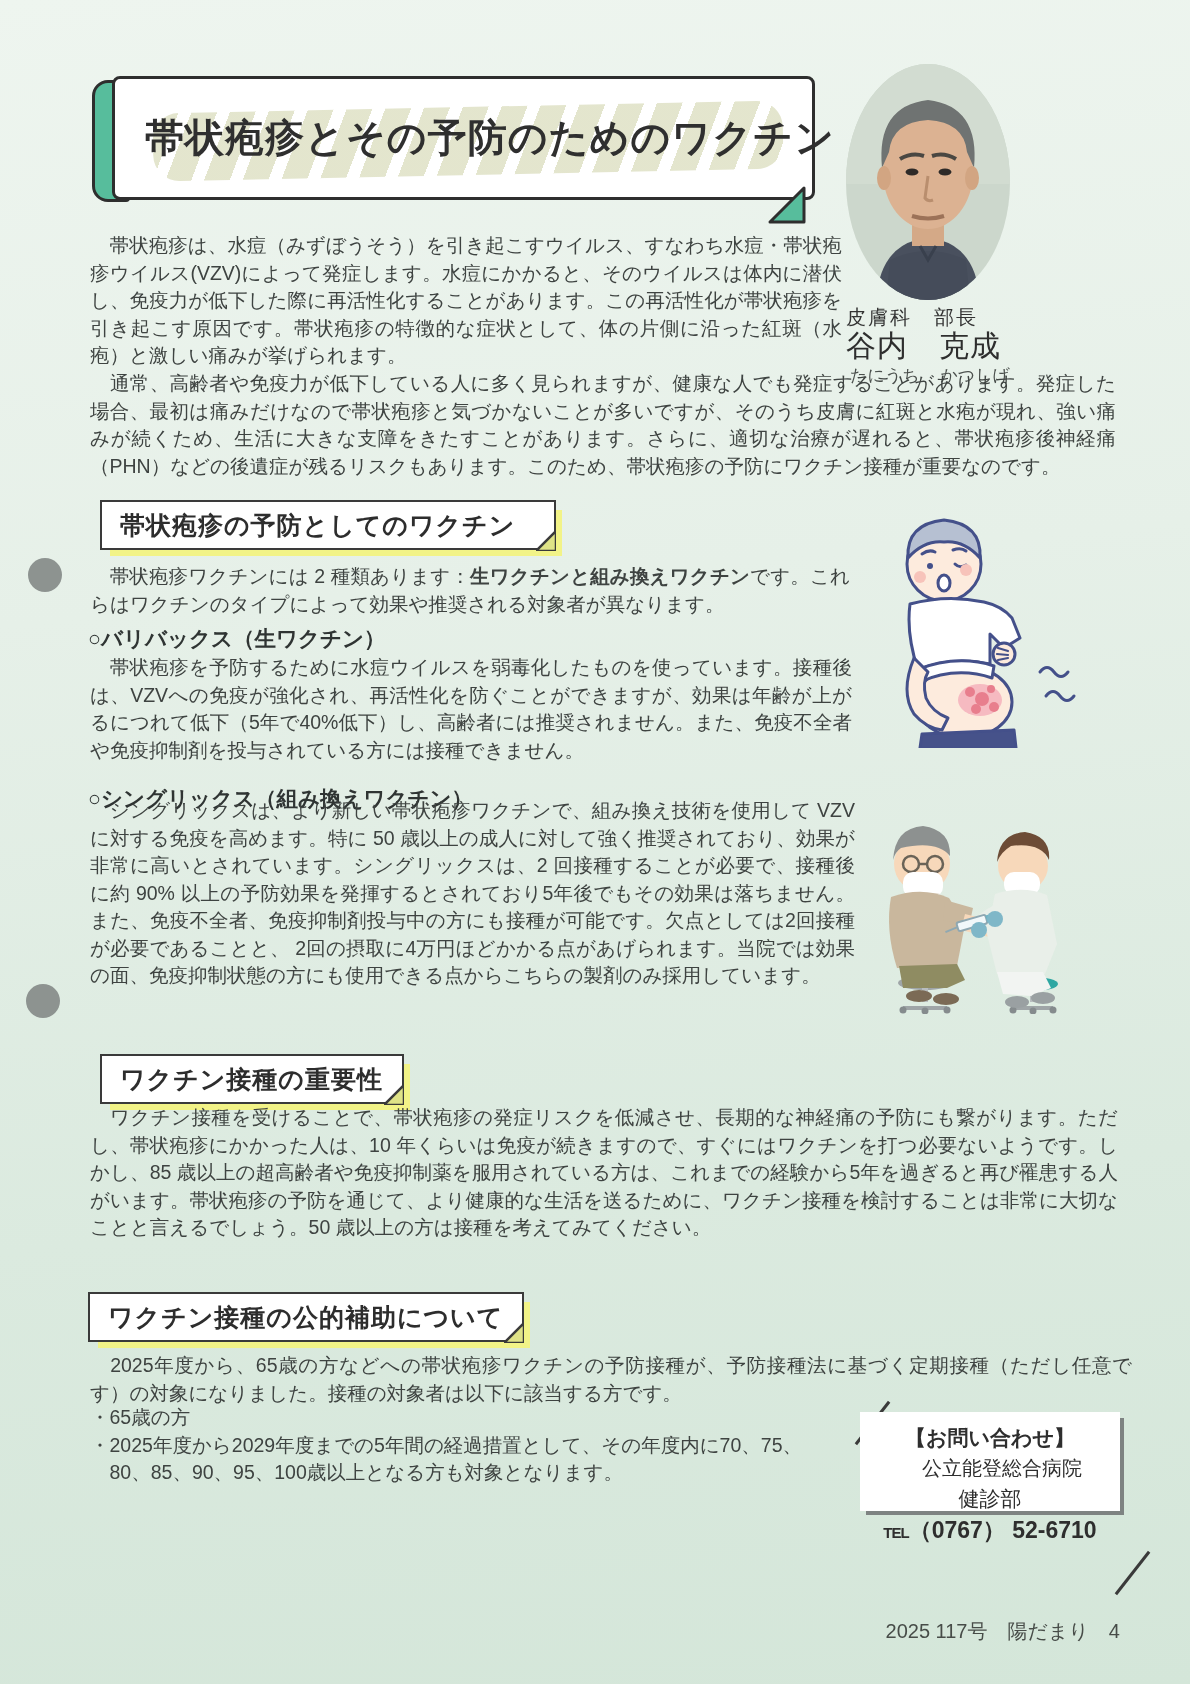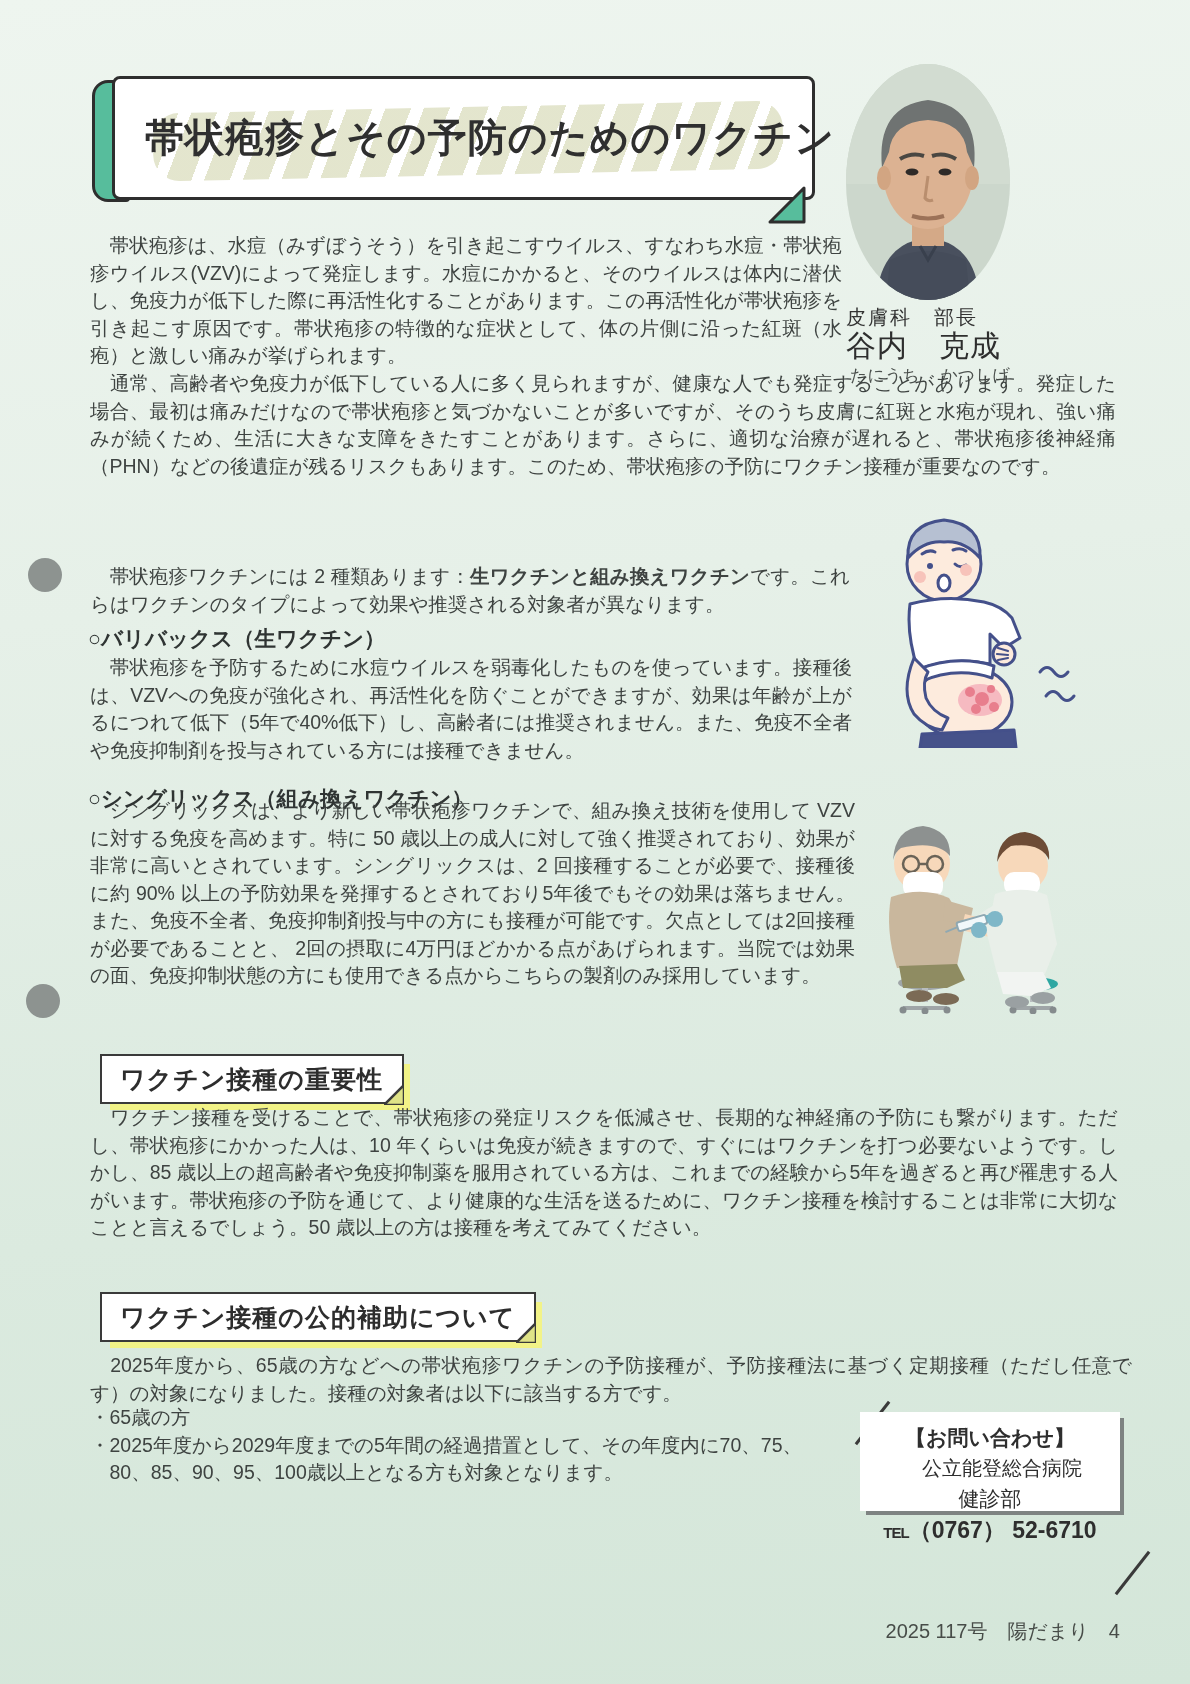--- a/index.html
+++ b/index.html
@@ -98,20 +98,28 @@
     <span>たにうち</span>
     <span>かつしげ</span>
   </div>
 
   <div class="abs body-text" style="left:90px;top:370px;width:1026px;">　通常、高齢者や免疫力が低下している人に多く見られますが、健康な人でも発症することがあります。発症した場合、最初は痛みだけなので帯状疱疹と気づかないことが多いですが、そのうち皮膚に紅斑と水疱が現れ、強い痛みが続くため、生活に大きな支障をきたすことがあります。さらに、適切な治療が遅れると、帯状疱疹後神経痛（PHN）などの後遺症が残るリスクもあります。このため、帯状疱疹の予防にワクチン接種が重要なのです。</div>
   <div class="abs body-text" style="left:90px;top:232px;width:752px;">　帯状疱疹は、水痘（みずぼうそう）を引き起こすウイルス、すなわち水痘・帯状疱疹ウイルス(VZV)によって発症します。水痘にかかると、そのウイルスは体内に潜伏し、免疫力が低下した際に再活性化することがあります。この再活性化が帯状疱疹を引き起こす原因です。帯状疱疹の特徴的な症状として、体の片側に沿った紅斑（水疱）と激しい痛みが挙げられます。</div>
 
   <div class="abs punch" style="left:28px;top:558px;"></div>
   <div class="abs punch" style="left:26px;top:984px;"></div>
 
+  <div class="abs hbox" style="left:100px;top:500px;width:416px;">
+    <span>帯状疱疹の予防としてのワクチン</span>
+    <span class="hfold">
+      <svg width="20" height="20" viewBox="0 0 20 20">
+          <polygon points="0,20 20,0 20,20" fill="#dfe387" stroke="#3a3a3a" stroke-width="2.5" stroke-linejoin="round"></polygon>
+        </svg>
+    </span>
+  </div>
   <div class="abs body-text" style="left:90px;top:563px;width:760px;">
     <span>　帯状疱疹ワクチンには 2 種類あります：</span><b>生ワクチンと組み換えワクチン</b><span>です。これらはワクチンのタイプによって効果や推奨される対象者が異なります。</span>
   </div>
   <div class="abs subhead" style="left:88px;top:624px;">○バリバックス（生ワクチン）</div>
   <div class="abs body-text" style="left:90px;top:654px;width:762px;">　帯状疱疹を予防するために水痘ウイルスを弱毒化したものを使っています。接種後は、VZVへの免疫が強化され、再活性化を防ぐことができますが、効果は年齢が上がるにつれて低下（5年で40%低下）し、高齢者には推奨されません。また、免疫不全者や免疫抑制剤を投与されている方には接種できません。</div>
   <div class="abs subhead" style="left:88px;top:768px;margin-top:16px;">○シングリックス（組み換えワクチン）</div>
   <div class="abs body-text" style="left:90px;top:797px;width:765px;">　シングリックスは、より新しい帯状疱疹ワクチンで、組み換え技術を使用して VZV に対する免疫を高めます。特に 50 歳以上の成人に対して強く推奨されており、効果が非常に高いとされています。シングリックスは、2 回接種することが必要で、接種後に約 90% 以上の予防効果を発揮するとされており5年後でもその効果は落ちません。また、免疫不全者、免疫抑制剤投与中の方にも接種が可能です。欠点としては2回接種が必要であることと、 2回の摂取に4万円ほどかかる点があげられます。当院では効果の面、免疫抑制状態の方にも使用できる点からこちらの製剤のみ採用しています。</div>
 
   <div class="abs" style="left:852px;top:506px;">
     <svg width="228" height="242" viewBox="0 0 228 242">
@@ -195,21 +203,21 @@
   <div class="abs hbox" style="left:100px;top:1042px;width:264px;margin-top:12px;">
     <span>ワクチン接種の重要性</span>
     <span class="hfold">
       <svg width="20" height="20" viewBox="0 0 20 20">
           <polygon points="0,20 20,0 20,20" fill="#dfe387" stroke="#3a3a3a" stroke-width="2.5" stroke-linejoin="round"></polygon>
         </svg>
     </span>
   </div>
   <div class="abs body-text" style="left:90px;top:1104px;width:1028px;">　ワクチン接種を受けることで、帯状疱疹の発症リスクを低減させ、長期的な神経痛の予防にも繋がります。ただし、帯状疱疹にかかった人は、10 年くらいは免疫が続きますので、すぐにはワクチンを打つ必要ないようです。しかし、85 歳以上の超高齢者や免疫抑制薬を服用されている方は、これまでの経験から5年を過ぎると再び罹患する人がいます。帯状疱疹の予防を通じて、より健康的な生活を送るために、ワクチン接種を検討することは非常に大切なことと言えるでしょう。50 歳以上の方は接種を考えてみてください。</div>
 
-  <div class="abs hbox" style="left:100px;top:1292px;width:396px;">
+  <div class="abs hbox" style="left:88px;top:1292px;width:396px;">
     <span>ワクチン接種の公的補助について</span>
     <span class="hfold">
       <svg width="20" height="20" viewBox="0 0 20 20">
           <polygon points="0,20 20,0 20,20" fill="#dfe387" stroke="#3a3a3a" stroke-width="2.5" stroke-linejoin="round"></polygon>
         </svg>
     </span>
   </div>
   <div class="abs body-text" style="left:90px;top:1352px;width:1042px;">　2025年度から、65歳の方などへの帯状疱疹ワクチンの予防接種が、予防接種法に基づく定期接種（ただし任意です）の対象になりました。接種の対象者は以下に該当する方です。</div>
   <div class="abs body-text" style="left:90px;top:1404px;width:712px;">
     <div class="indent-hang">・65歳の方</div>

